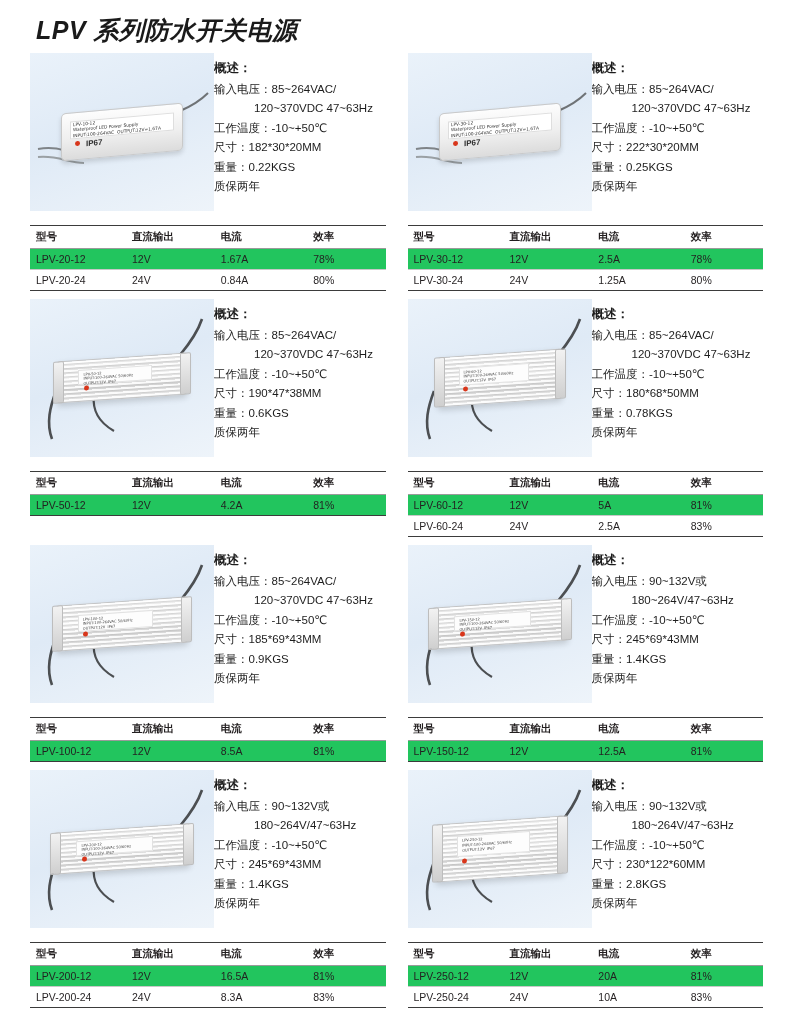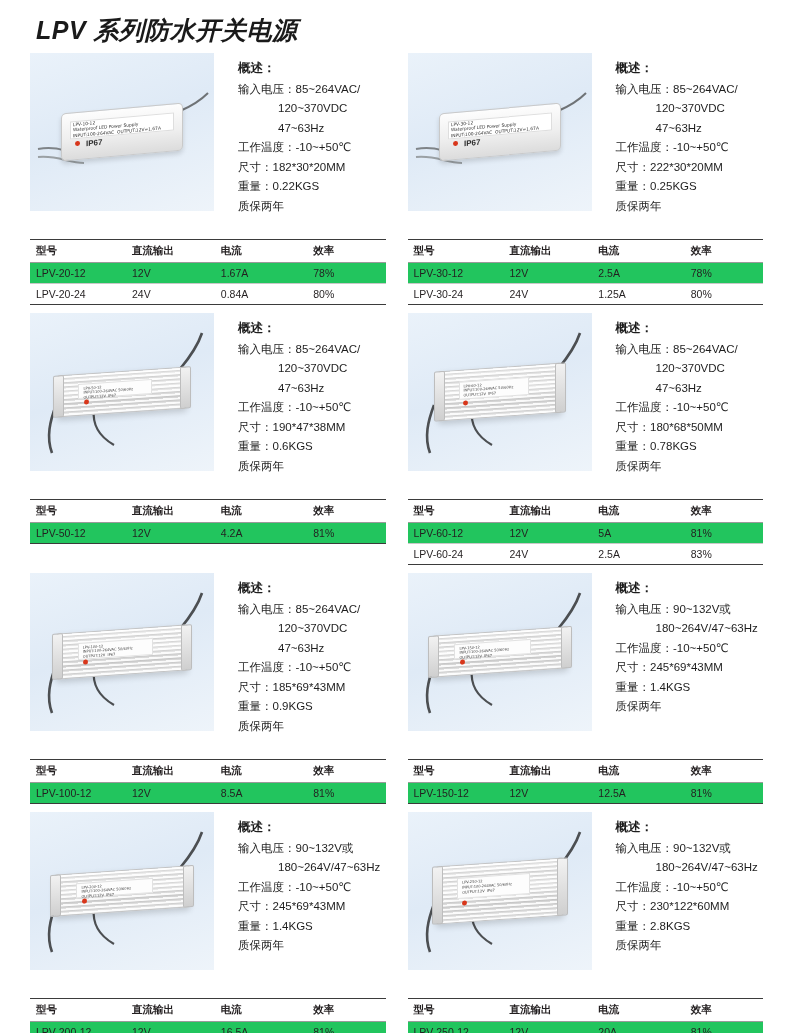--- a/index.html
+++ b/index.html
@@ -52,39 +52,39 @@
     min-width: 184px;
     height: 158px;
     background: linear-gradient(160deg, #eaf2fa 0%, #dfeaf6 45%, #eef4fa 100%);
     position: relative;
     overflow: hidden;
     display: flex;
     align-items: center;
     justify-content: center;
   }
   .specs {
-    padding-left: 24px;
+    padding-left: 0;
     padding-top: 6px;
     font-size: 11.5px;
     line-height: 19.5px;
     color: #1d1d1d;
   }
   .specs .head {
     font-weight: bold;
     font-size: 12.5px;
     margin-bottom: 1px;
   }
   .specs .ind {
     padding-left: 40px;
   }
   table.spec-table {
     border-collapse: collapse;
     width: 100%;
     font-size: 10.5px;
-    margin-top: 16px;
+    margin-top: 2px;
   }
   table.spec-table th {
     text-align: left;
     font-weight: bold;
     padding: 4px 2px 4px 6px;
     border-top: 1.6px solid #3b3b3b;
     border-bottom: 0.8px solid #9a9a9a;
     font-size: 10.5px;
   }
   table.spec-table td {

